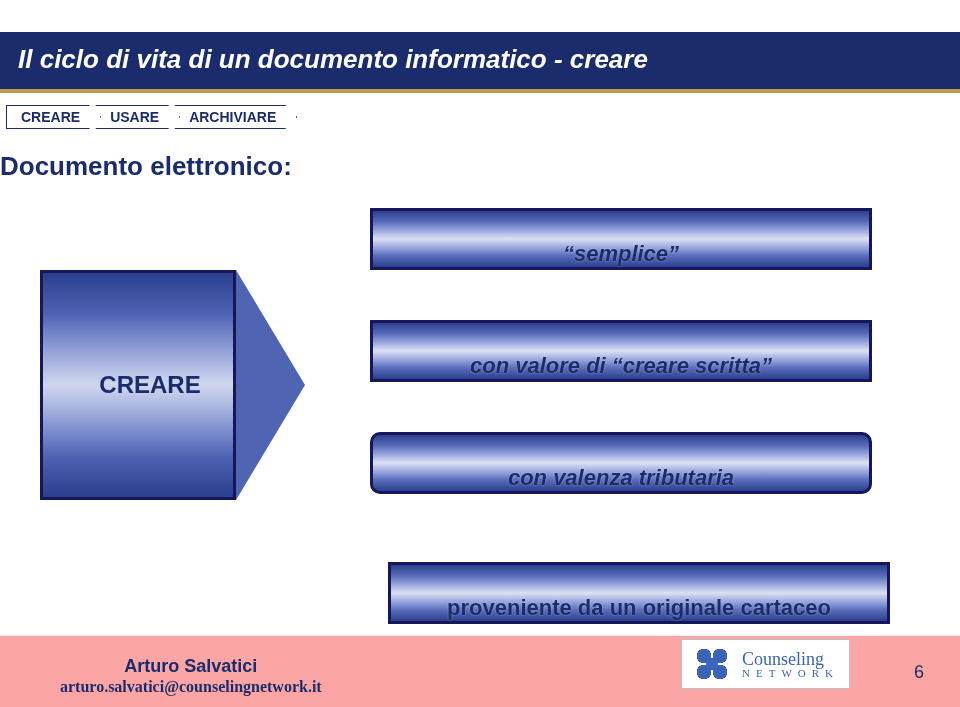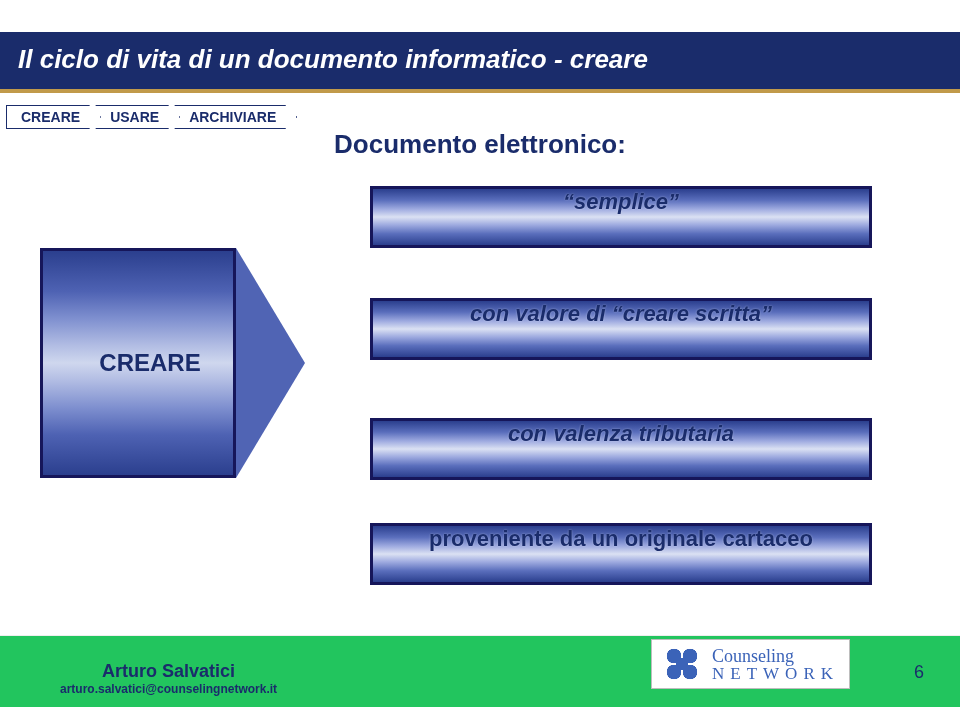--- a/index.html
+++ b/index.html
@@ -37,24 +37,25 @@
     border: 1px solid #1a2c6b;
     position: relative;
     margin-right: -6px;
     clip-path: polygon(0 0, calc(100% - 12px) 0, 100% 50%, calc(100% - 12px) 100%, 0 100%, 12px 50%);
   }
   .process-step.first {
     clip-path: polygon(0 0, calc(100% - 12px) 0, 100% 50%, calc(100% - 12px) 100%, 0 100%);
   }
 
   .heading-line {
-    text-align: center;
+    text-align: left;
     font-size: 26px;
     font-weight: bold;
     color: #1a2c6b;
+    margin-top: 22px;
   }
 
   .diagram-area {
     position: relative;
     width: 100%;
     height: 430px;
     margin-top: 18px;
   }
 
   .creare-block {
@@ -103,55 +104,55 @@
     color: #1a2c6b;
   }
 
   .result-box {
     position: absolute;
     left: 370px;
     width: 502px;
     height: 62px;
     border: 3px solid #16165a;
     display: flex;
-    align-items: flex-start;
+    align-items: flex-end;
     justify-content: center;
     font-size: 22px;
     font-weight: bold;
     font-style: italic;
     color: #1a2c6b;
     background: linear-gradient(to bottom,
       #2b3f8e 0%, #5a6ebc 20%, #9fabe0 36%, #dbe1f3 50%,
       #9fabe0 64%, #5a6ebc 80%, #2b3f8e 100%);
     text-shadow: 0 0 2px rgba(255,255,255,0.4);
   }
   .result-box.r1 { top: 8px; }
   .result-box.r2 { top: 120px; }
-  .result-box.r3 { top: 240px; }
-  .result-box.r4 { top: 345px; font-style: normal; }
+  .result-box.r3 { top: 232px; border-radius: 10px; }
+  .result-box.r4 { top: 362px; font-style: normal; margin-left: 18px; }
   .result-box .txt { font-style: inherit; }
 
   .footer {
     position: absolute;
     left: 0; bottom: 0;
     width: 100%;
     height: 72px;
-    background: #22c55e;
+    background: #fca5a5;
     border-top: 1px solid #eee;
   }
   .footer-left {
     position: absolute;
     left: 60px; bottom: 10px;
     text-align: center;
     color: #1a2c6b;
     font-weight: bold;
     font-size: 18px;
     line-height: 1.25;
   }
-  .footer-email { font-size: 12px; }
+  .footer-email { font-size: 16px; font-family: Liberation Serif, serif; }
 
   .footer-logo {
     position: absolute;
     right: 110px; bottom: 18px;
     display: flex;
     align-items: center;
     gap: 10px;
     border: 1px solid #bdbdbd;
     padding: 4px 10px;
     background: #fff;
@@ -160,21 +161,21 @@
     width: 40px; height: 40px;
     background:
       radial-gradient(circle at 30% 30%, #3b63b8 18%, transparent 19%),
       radial-gradient(circle at 70% 30%, #3b63b8 18%, transparent 19%),
       radial-gradient(circle at 30% 70%, #3b63b8 18%, transparent 19%),
       radial-gradient(circle at 70% 70%, #3b63b8 18%, transparent 19%),
       radial-gradient(circle at 50% 50%, #3b63b8 22%, transparent 23%);
   }
   .logo-text { display: flex; flex-direction: column; line-height: 1; }
   .logo-line1 { font-family: Georgia, serif; font-size: 18px; color: #3b63b8; }
-  .logo-line2 { font-family: Georgia, serif; letter-spacing: 6px; font-size: 17px; color: #3b63b8; }
+  .logo-line2 { font-family: Georgia, serif; letter-spacing: 6px; font-size: 11px; color: #3b63b8; }
 
   .page-num {
     position: absolute;
     right: 36px; bottom: 24px;
     color: #1a2c6b;
     font-size: 18px;
   }
 </style>
 </head>
 <body>

